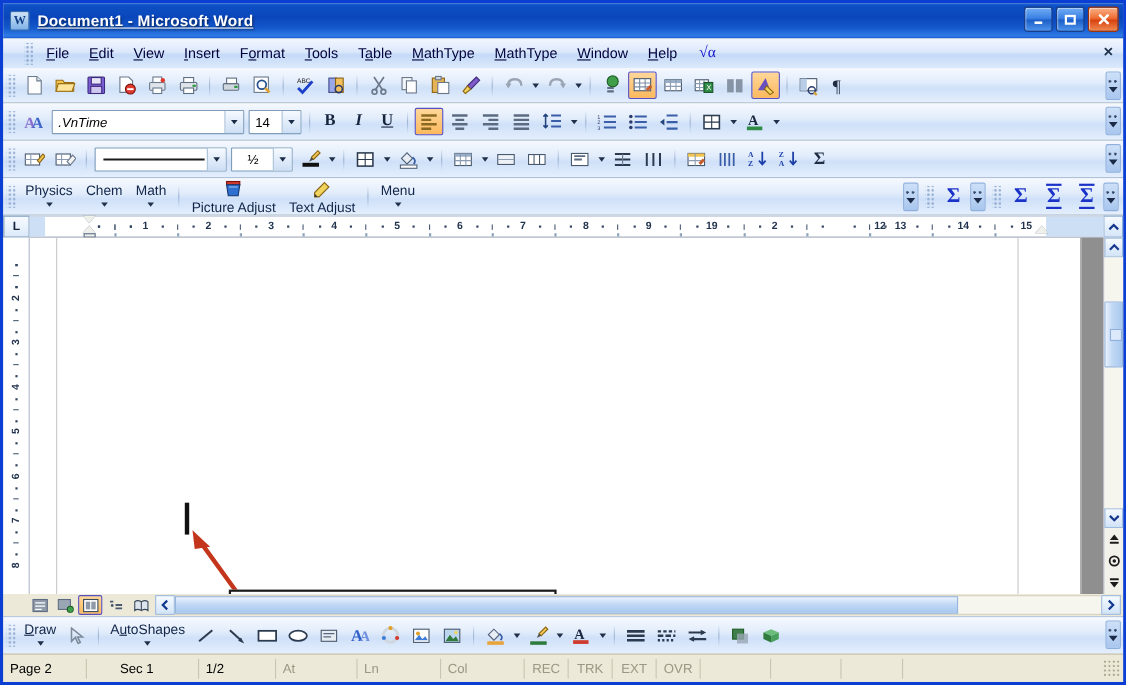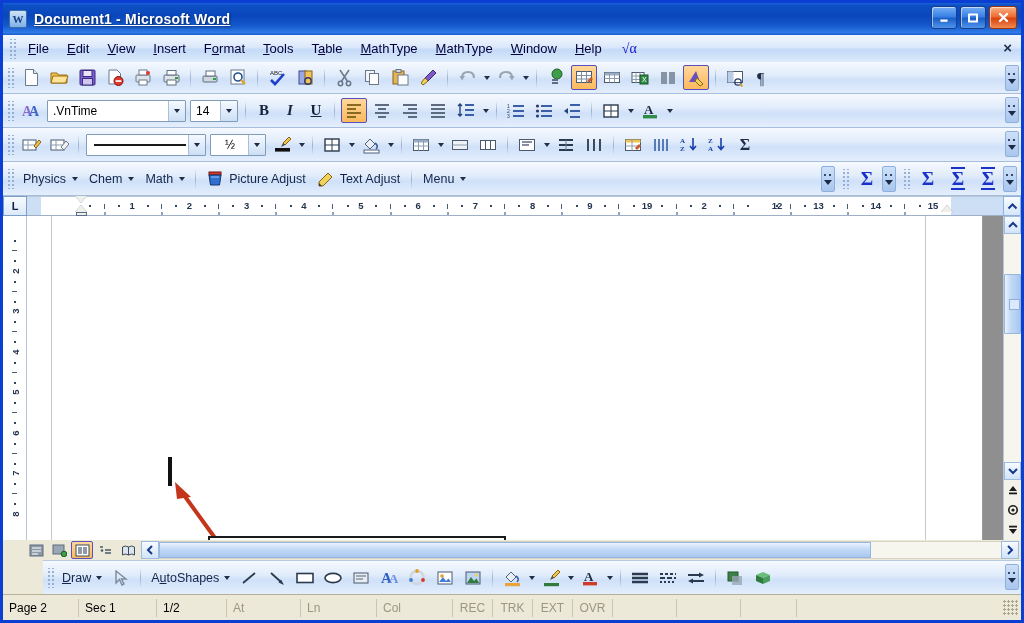--- a/index.html
+++ b/index.html
@@ -46,21 +46,21 @@
   .tbtn.close {
     background: linear-gradient(180deg,#f9b38a 0%,#ef6d32 45%,#d94310 55%,#f08a52 100%);
     border-color: #9e3306; width: 28px;
   }
   .tbtn svg { display: block; }
 
   
   .menubar {
     height: 27px; flex: 0 0 27px; display: flex; align-items: center;
     background: linear-gradient(180deg,#f3f7fe 0%,#dbe8fb 45%,#c4daf7 55%,#dceafc 100%);
-    padding-left: 2px; position: relative;
+    padding-left: 16px; position: relative;
   }
   .grip {
     width: 8px; height: 20px; flex: 0 0 8px; margin: 0 3px;
     background-image: radial-gradient(circle at 2px 2px, #8ba6cd 1px, transparent 1.3px);
     background-size: 4px 4px; background-position: 1px 2px; opacity: .85;
   }
   .menu-item {
     padding: 3px 9px; font-size: 13px; color: #00003b; white-space: nowrap;
   }
   .menu-item u { text-decoration: underline; }
@@ -128,35 +128,35 @@
   .combo .cb {
     width: 17px; height: 20px; flex: 0 0 17px; margin: 0 0 0 0;
     background: linear-gradient(180deg,#f6f9ff,#cddff5);
     border-left: 1px solid #a7bfd8; display: flex; align-items: center; justify-content: center;
   }
   .combo .cb::after {
     content: ""; border-left: 3.5px solid transparent; border-right: 3.5px solid transparent;
     border-top: 4px solid #1b2b47;
   }
   .combo-style { width: 124px; }
-  .combo-font  { width: 139px; }
+  .combo-font  { width: 175px; font-style: italic; }
   .combo-size  { width: 48px; }
   .combo-line  { width: 120px; }
   .combo-width { width: 56px; }
 
   .fbtn {
     width: 26px; height: 24px; display: flex; align-items: center; justify-content: center;
     font-family: "Liberation Serif", serif; font-size: 15px; color: #15233c; flex: 0 0 26px;
   }
 
   
   .cust-txt {
     font-size: 12.5px; color: #11264a; padding: 0 3px; white-space: nowrap;
   }
-  .cust-grp { display: flex; align-items: center; padding: 2px 3px; }
+  .cust-grp { display: flex; align-items: center; padding: 2px 3px; flex-direction: column; }
   .sigma {
     font-family: "Liberation Serif", serif; color: #1b32c8; font-size: 19px;
     font-weight: bold; line-height: 1;
   }
   .sig-box { display: flex; align-items: center; justify-content: center; width: 30px; height: 26px; }
   .sig-ul { border-bottom: 2px solid #1b32c8; border-top: 2px solid #1b32c8; padding: 0 1px; }
 
   
   .ruler-row { flex: 0 0 20px; height: 20px; display: flex; background: #e8e6dc; }
   .tabsel {
@@ -272,36 +272,36 @@
   .hsb-thumb {
     position: absolute; top: 0; bottom: 0; left: 0px; right: 130px;
     background: linear-gradient(180deg,#eaf2fd,#c2d9f5 45%,#a8c8ef);
     border: 1px solid #96b6e0;
   }
 
   
   .tb-draw {
     flex: 0 0 34px; height: 34px; display: flex; align-items: center;
     background: linear-gradient(180deg,#f6f9fe 0%,#e1ecfb 42%,#cfe0f8 58%,#e4effd 100%);
-    border-top: 1px solid #b7c8e0; position: relative; margin-left: 40px;
+    border-top: 1px solid #b7c8e0; position: relative;
   }
   .draw-txt { font-size: 12.5px; color: #11264a; padding: 0 2px; }
 
   
   .statusbar {
     flex: 0 0 26px; height: 26px; display: flex; align-items: center;
     background: #ece9d8; border-top: 1px solid #b5b098; font-size: 12px; color: #000;
   }
   .sb-cell {
     padding: 0 6px; height: 18px; display: flex; align-items: center;
     border-right: 1px solid #c9c5b0; white-space: nowrap;
   }
   .sb-cell.dim { color: #9b9784; }
   .sb-cell.w1 { width: 76px; }
-  .sb-cell.w2 { width: 78px; }
+  .sb-cell.w2 { width: 78px; margin-left: 24px; }
   .sb-cell.w3 { width: 70px; }
   .sb-cell.w4 { width: 74px; }
   .sb-cell.w5 { width: 76px; }
   .sb-cell.w6 { width: 76px; }
   .sb-cell.ind { width: 40px; justify-content: center; }
   .sb-grip {
     margin-left: auto; width: 16px; height: 16px; margin-right: 2px;
     background-image: radial-gradient(circle at 1.5px 1.5px, #a9a48c 1px, transparent 1.2px);
     background-size: 4px 4px;
   }
@@ -878,21 +878,21 @@
         <div class="hr-mark" style="left: 620px;">19</div>
         <div class="hr-dot" style="left: 577.1px;"></div>
         <div class="hr-tick" style="left: 591.4px;"></div>
         <div class="hr-dot" style="left: 605.7px;"></div>
         <div class="hr-under" style="left: 591.4px;"></div>
         <div class="hr-mark" style="left: 677.2px;">2</div>
         <div class="hr-dot" style="left: 634.3px;"></div>
         <div class="hr-tick" style="left: 648.6px;"></div>
         <div class="hr-dot" style="left: 662.9px;"></div>
         <div class="hr-under" style="left: 648.6px;"></div>
-        <div class="hr-mark" style="left: 750px;">12</div>
+        <div class="hr-mark" style="left: 773px;">12</div>
         <div class="hr-dot" style="left: 691.5px;"></div>
         <div class="hr-tick" style="left: 705.8px;"></div>
         <div class="hr-dot" style="left: 720.1px;"></div>
         <div class="hr-under" style="left: 705.8px;"></div>
         <div class="hr-mark" style="left: 791.6px;">13</div>
         <div class="hr-dot" style="left: 748.7px;"></div>
         <div class="hr-tick" style="left: 763px;"></div>
         <div class="hr-dot" style="left: 777.3px;"></div>
         <div class="hr-under" style="left: 763px;"></div>
         <div class="hr-mark" style="left: 848.8px;">14</div>

